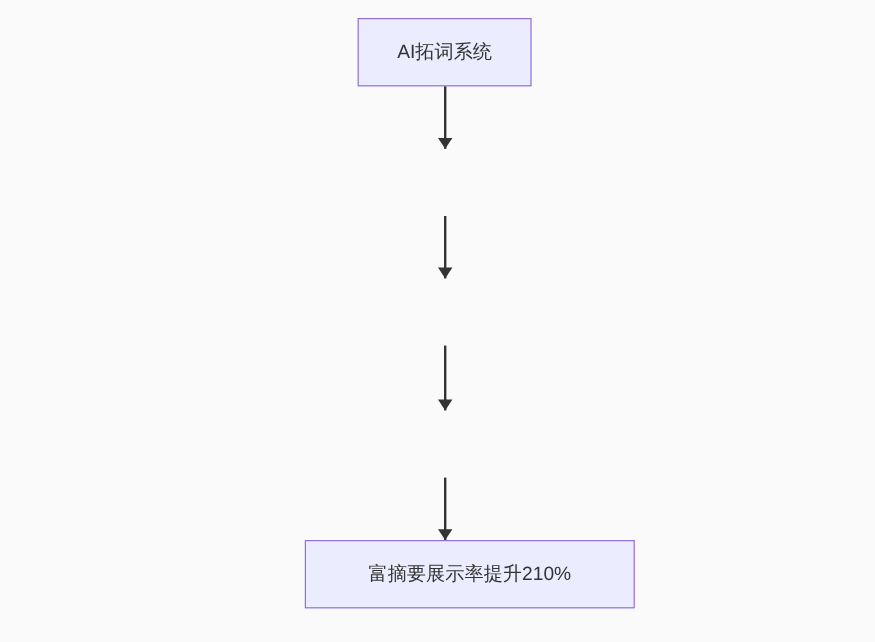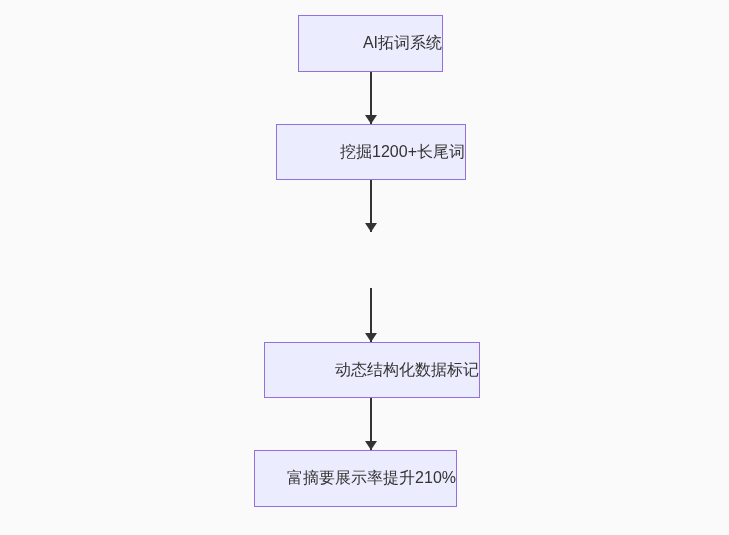--- a/index.html
+++ b/index.html
@@ -12,33 +12,33 @@
     height: 535px;
     background: var(--page_bg, #fafafa);
     font-family: "Liberation Sans", "DejaVu Sans", sans-serif;
     overflow: hidden;
   }
   .node {
     position: absolute;
     box-sizing: border-box;
     display: flex;
     align-items: center;
-    justify-content: flex-end;
+    justify-content: center;
     background: var(--node_fill, #ececff);
     border: 1px solid var(--node_border, #9370db);
     color: var(--text_color, #333333);
     font-size: 16px;
     text-align: center;
     white-space: nowrap;
   }
   .n1 { left: 298px; top: 15px;  width: 145px; height: 57px; }
   .n2 { left: 276px; top: 124px; width: 190px; height: 56px; }
   .n3 { left: 261px; top: 232px; width: 222px; height: 56px; }
   .n4 { left: 264px; top: 342px; width: 216px; height: 56px; }
-  .n5 { left: 254px; top: 450px; width: 203px; height: 57px; }
+  .n5 { left: 254px; top: 450px; width: 275px; height: 57px; }
 
   .edge {
     position: absolute;
     left: 370px;
     width: 2px;
     background: var(--arrow_color, #333333);
   }
   .edge::after {
     content: '';
     position: absolute;
@@ -60,32 +60,26 @@
 <body>
 
 <div class="canvas">
 
   <div class="node n1">
     <span>AI拓词系统</span>
   </div>
 
   <div class="edge e1"></div>
 
-  <div class="node n2">
-    <span>挖掘1200+长尾词</span>
-  </div>
 
   <div class="edge e2"></div>
 
 
   <div class="edge e3"></div>
 
-  <div class="node n4">
-    <span>动态结构化数据标记</span>
-  </div>
 
   <div class="edge e4"></div>
 
   <div class="node n5">
     <span>富摘要展示率提升210%</span>
   </div>
 
 </div>
 
 </body></html>

